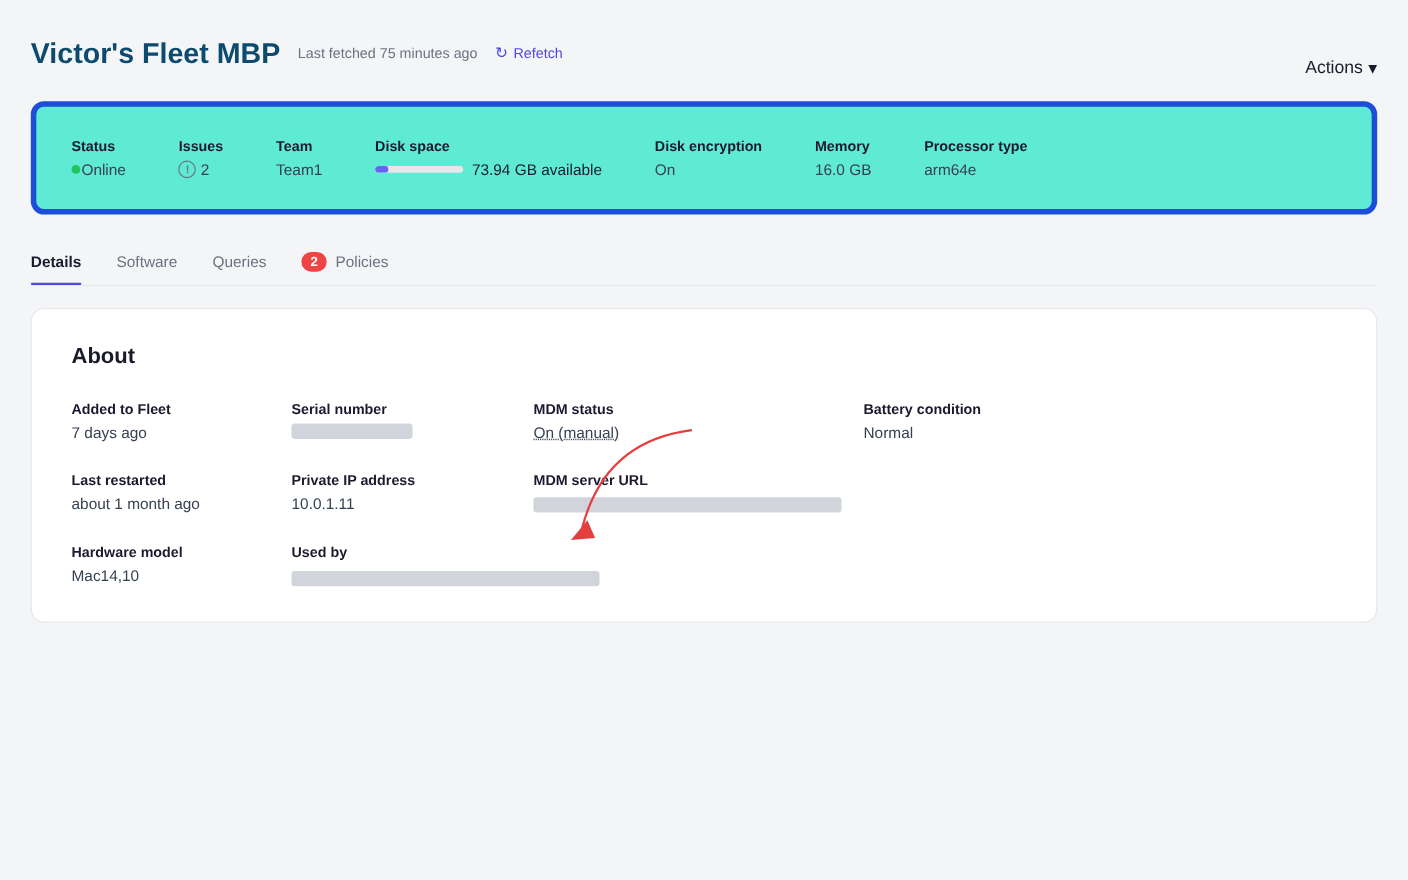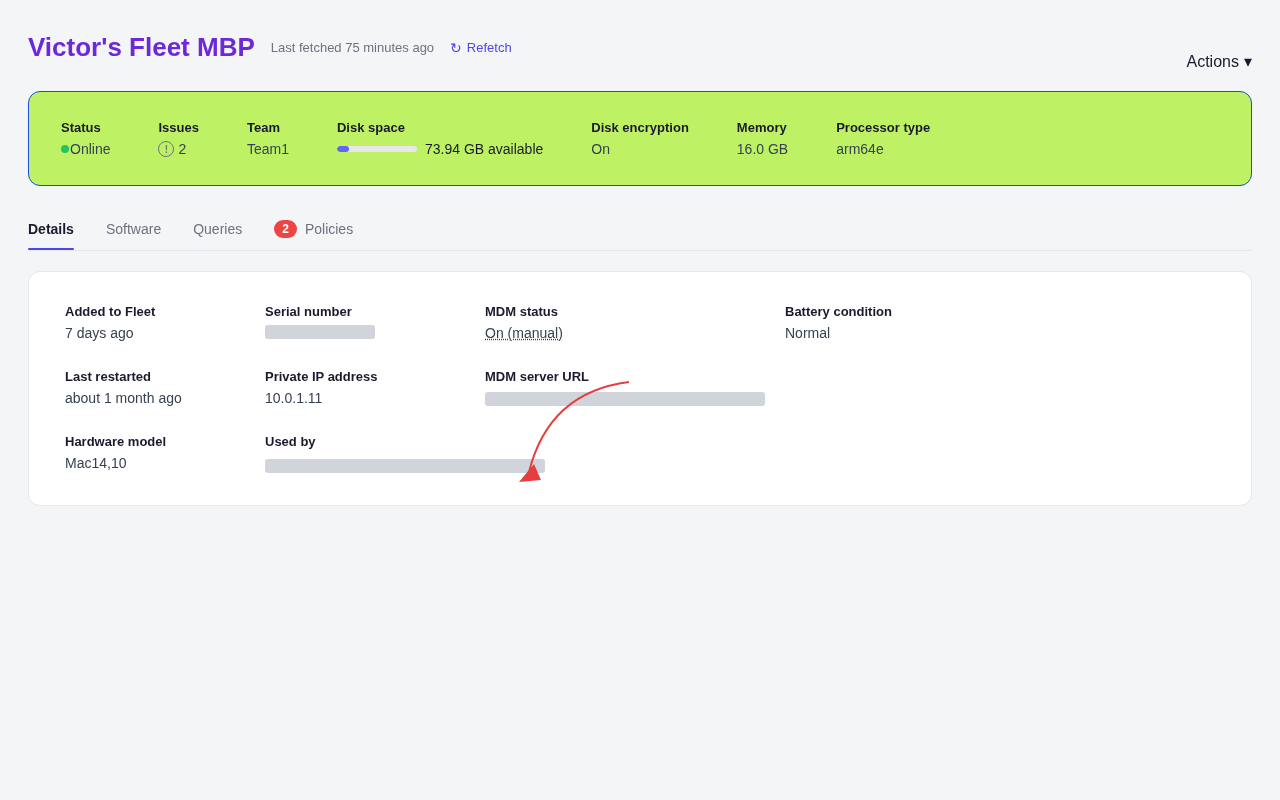--- a/index.html
+++ b/index.html
@@ -22,21 +22,21 @@
       margin-bottom: 20px;
     }
     .header-left {
       display: flex;
       align-items: center;
       gap: 16px;
     }
     .page-title {
       font-size: 26px;
       font-weight: 700;
-      color: #6d28d9;
+      color: #0c4a6e;
     }
     .last-fetched {
       color: #6b7280;
       font-size: 13px;
     }
     .refetch-btn {
       display: flex;
       align-items: center;
       gap: 5px;
       color: #4f46e5;
@@ -57,23 +57,23 @@
       font-size: 16px;
       font-weight: 500;
       color: #1a1a2e;
       cursor: pointer;
       background: none;
       border: none;
       margin-top: 28px;
     }
     
     .summary-card {
-      background: #bef264;
+      background: #5eead4;
       border-radius: 12px;
-      border: 1px solid #1d4ed8;
+      border: 5px solid #1d4ed8;
       padding: 28px 32px;
       margin-bottom: 24px;
     }
     .summary-item {
       display: flex;
       flex-direction: column;
       gap: 4px;
     }
     .summary-label {
       font-weight: 700;
@@ -324,20 +324,21 @@
     <div class="tab-item">
       <span>Queries</span>
     </div>
     <div class="tab-item">
       <span class="badge-pill">2</span>
       <span>Policies</span>
     </div>
   </div>
 
   <div class="about-card">
+    <h2 class="about-title">About</h2>
 
     <div class="arrow-annotation">
       <svg class="arrow-svg" viewBox="0 0 200 120" fill="none" xmlns="http://www.w3.org/2000/svg">
         <path d="M 160 10 Q 80 20 60 100" stroke="#e53e3e" stroke-width="2" fill="none"></path>
         <polygon points="50,110 65,92 72,108" fill="#e53e3e"></polygon>
       </svg>
     </div>
 
     <div style="display:grid; grid-template-columns: 200px 220px 300px auto; row-gap: 28px;">
 

